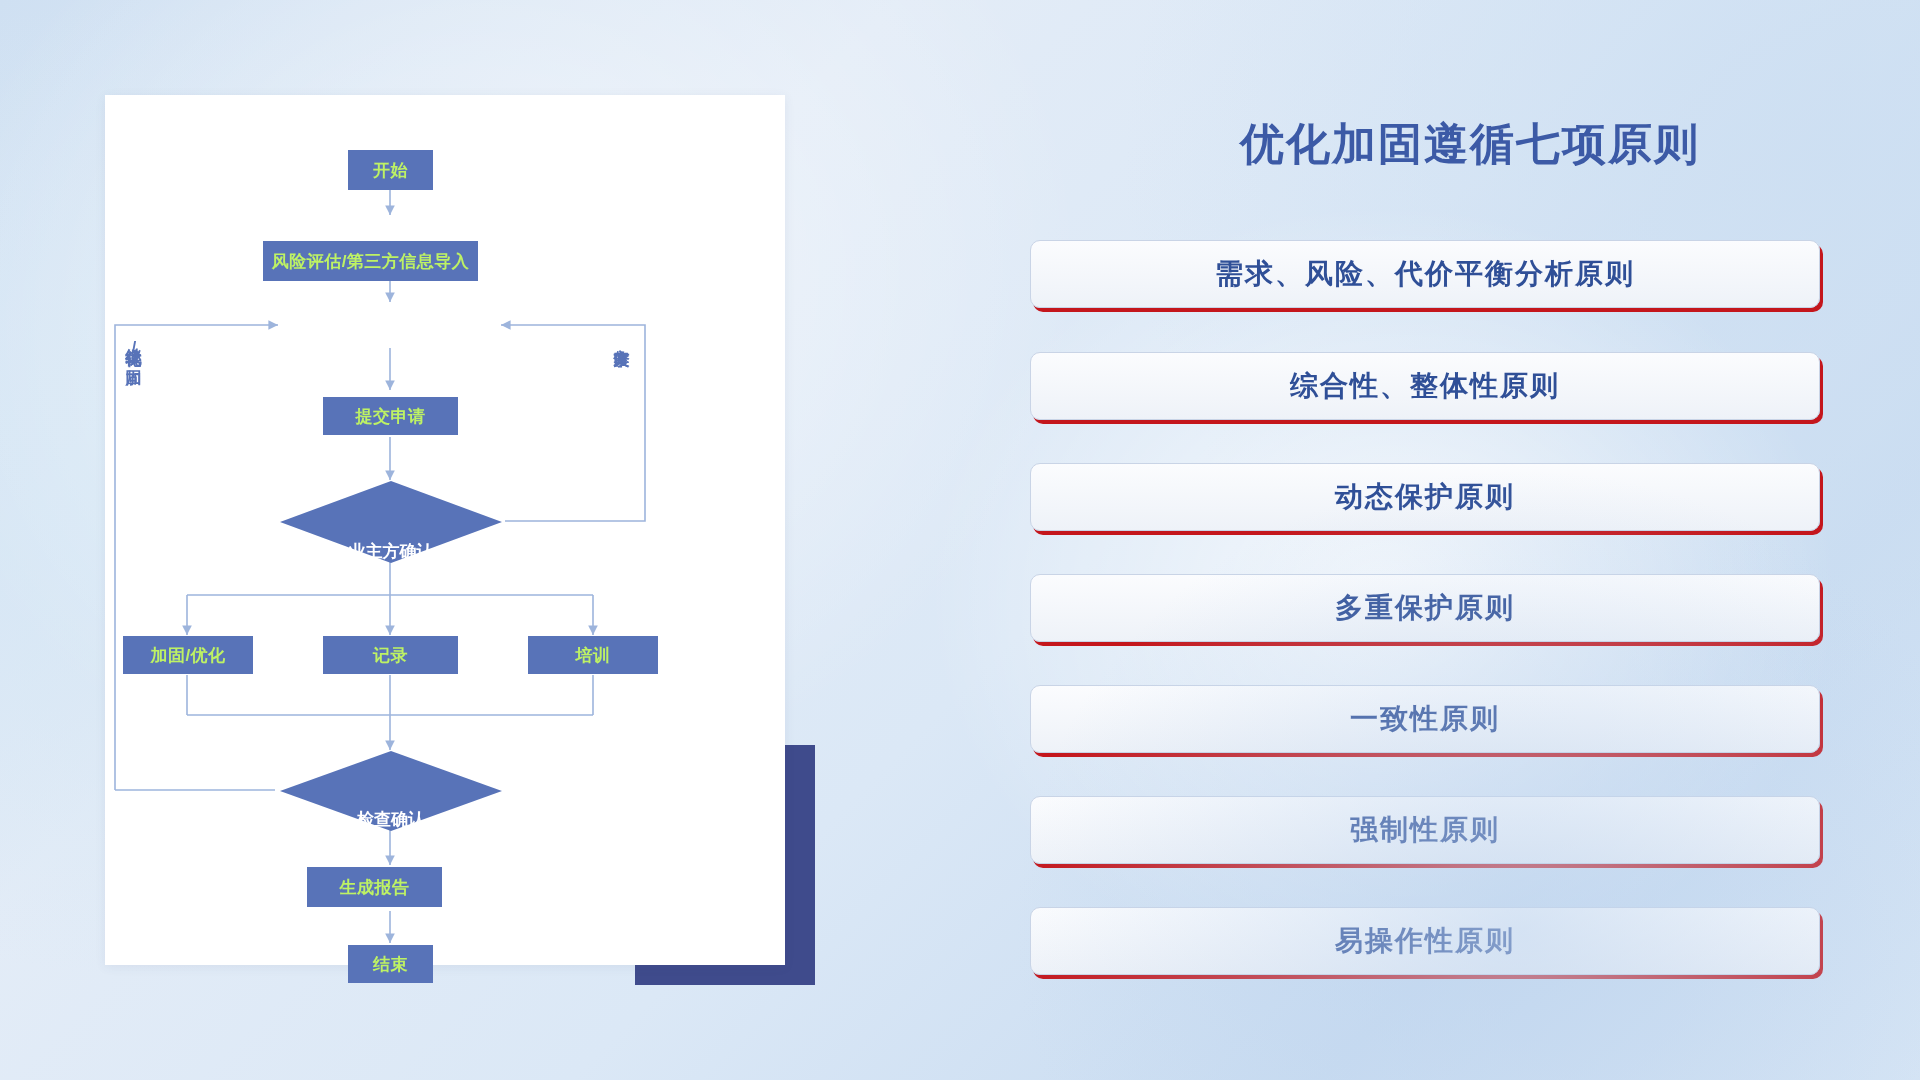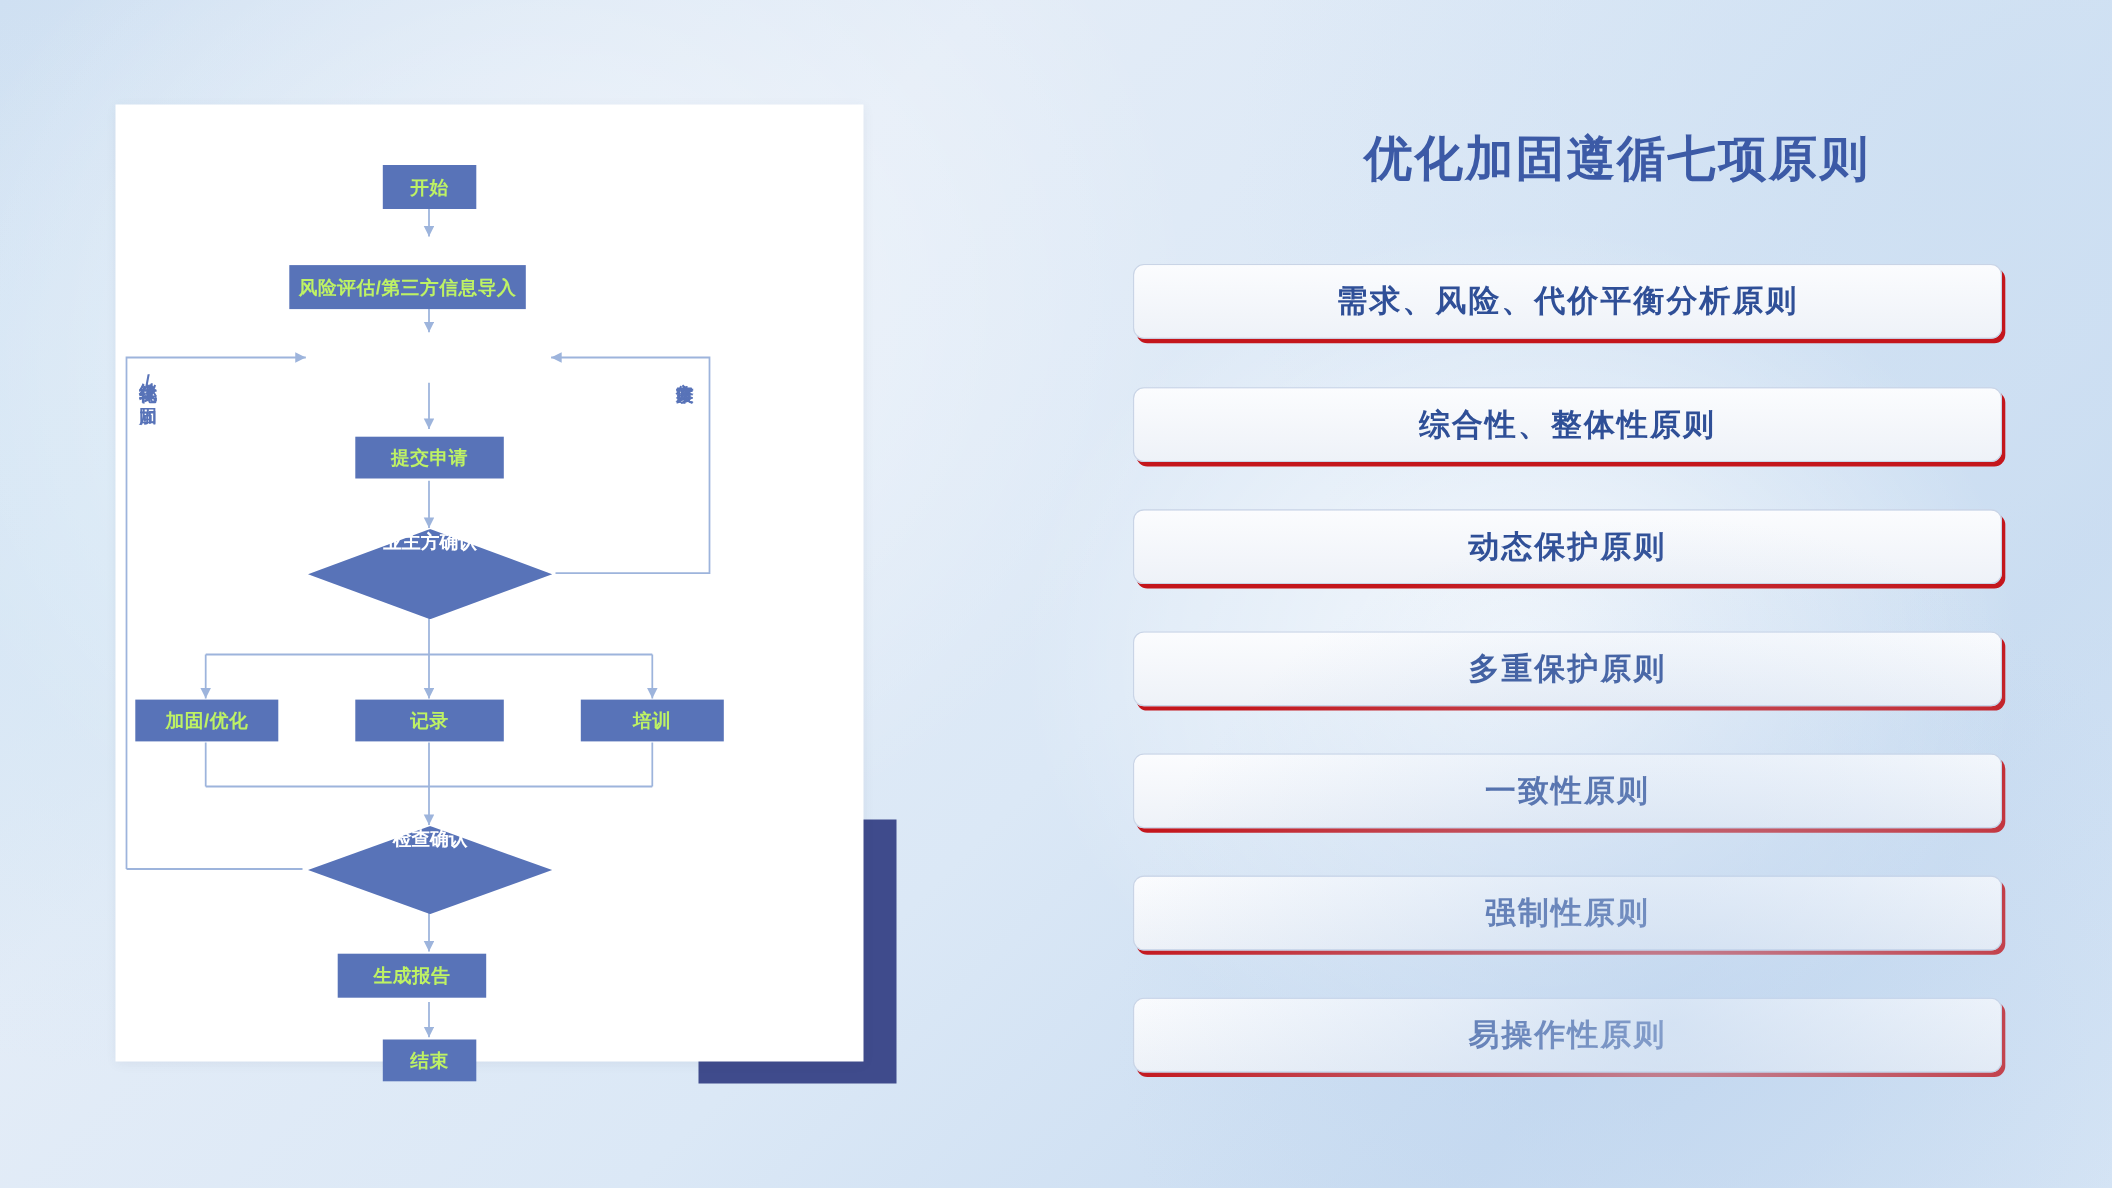--- a/index.html
+++ b/index.html
@@ -74,21 +74,21 @@
     display: flex;
     align-items: center;
     justify-content: center;
     letter-spacing: 0.5px;
     white-space: nowrap;
     box-sizing: border-box;
   }
   .diamond-wrap {
     position: absolute;
     display: flex;
-    align-items: flex-start;
+    align-items: flex-end;
     justify-content: center;
   }
   .diamond-shape {
     position: absolute;
     left: 0; top: 0;
     width: 100%;
     height: 100%;
     background: #5873b8;
     clip-path: polygon(50% 0%, 100% 50%, 50% 100%, 0% 50%);
   }

